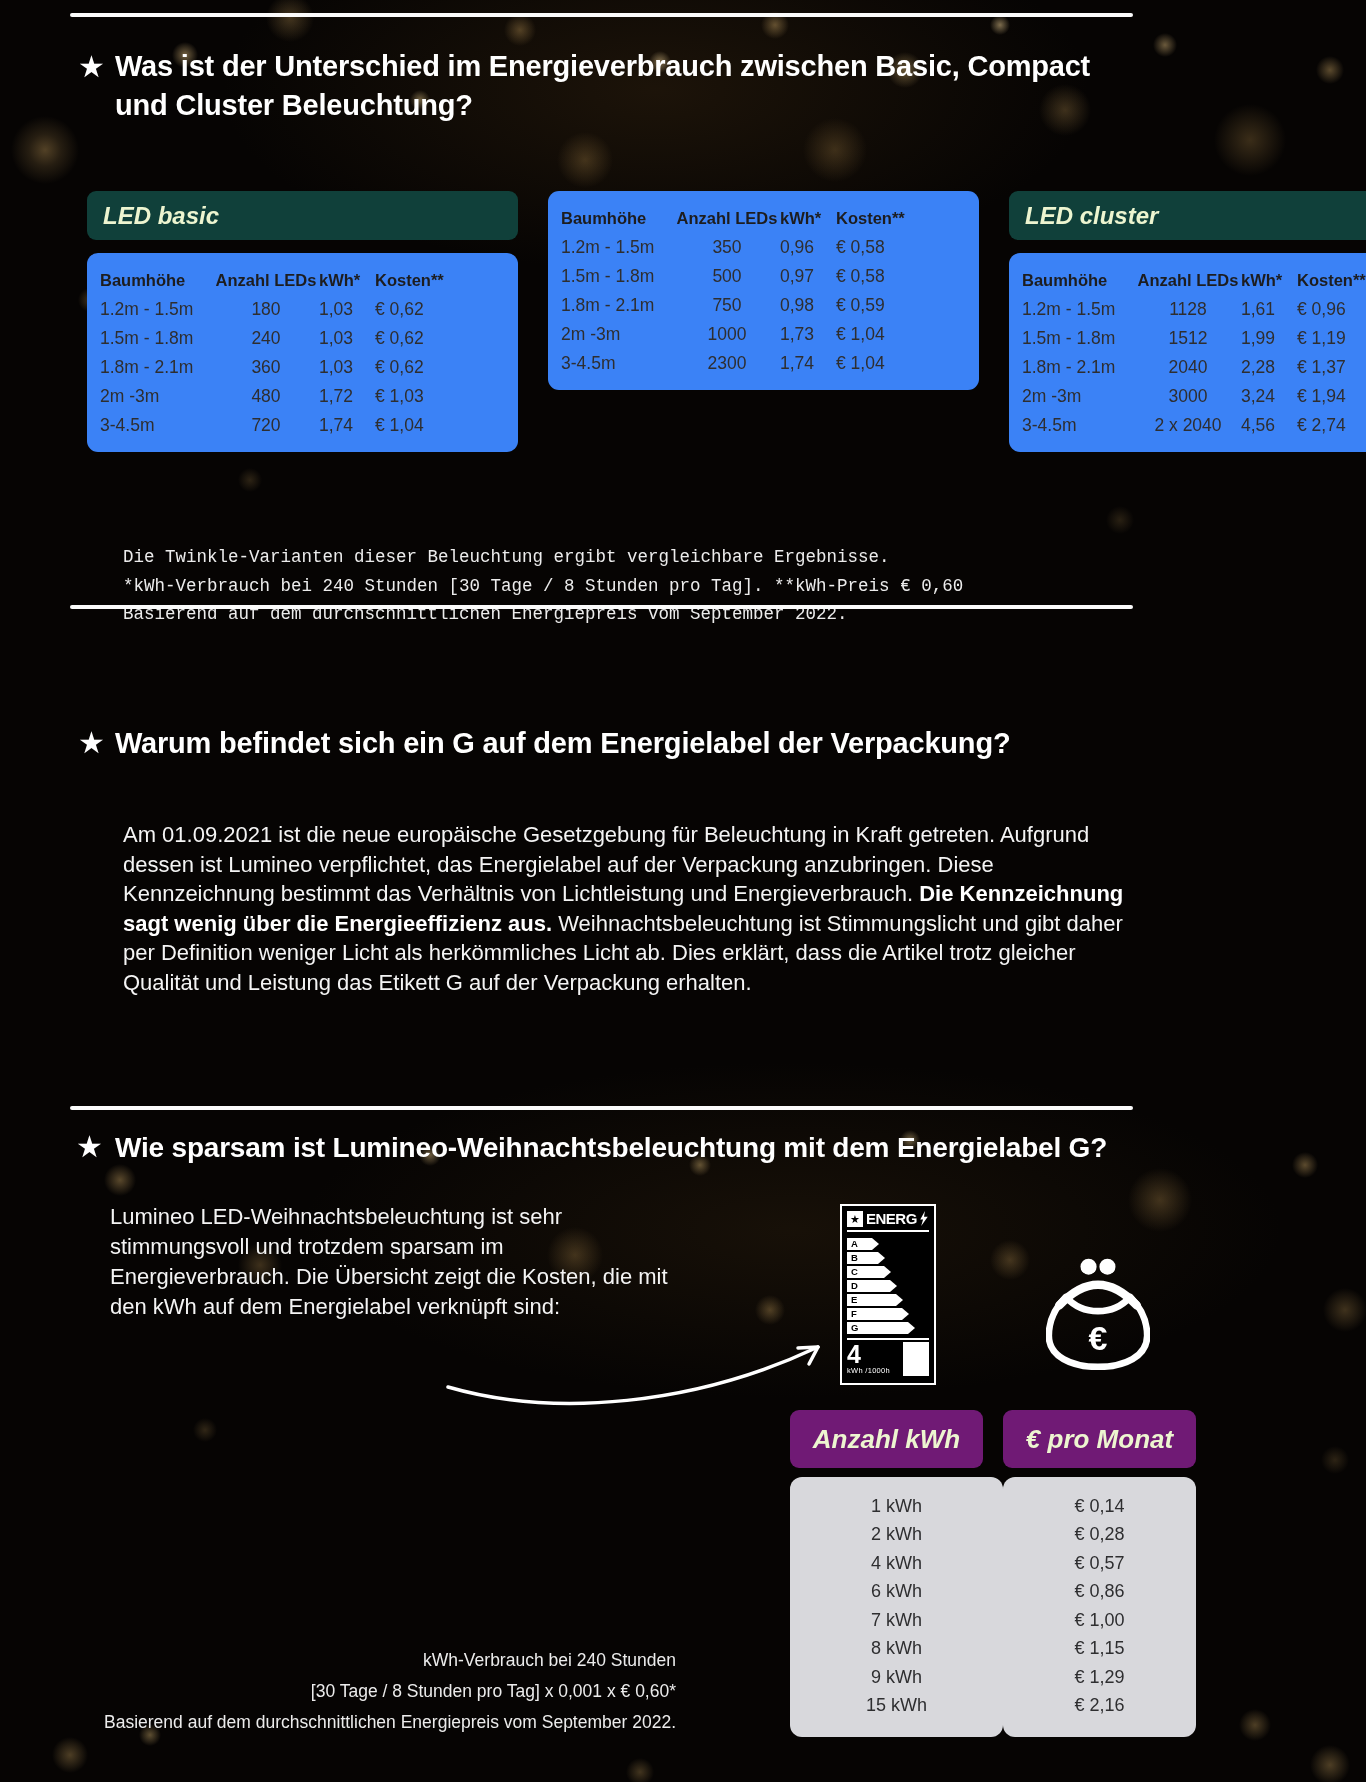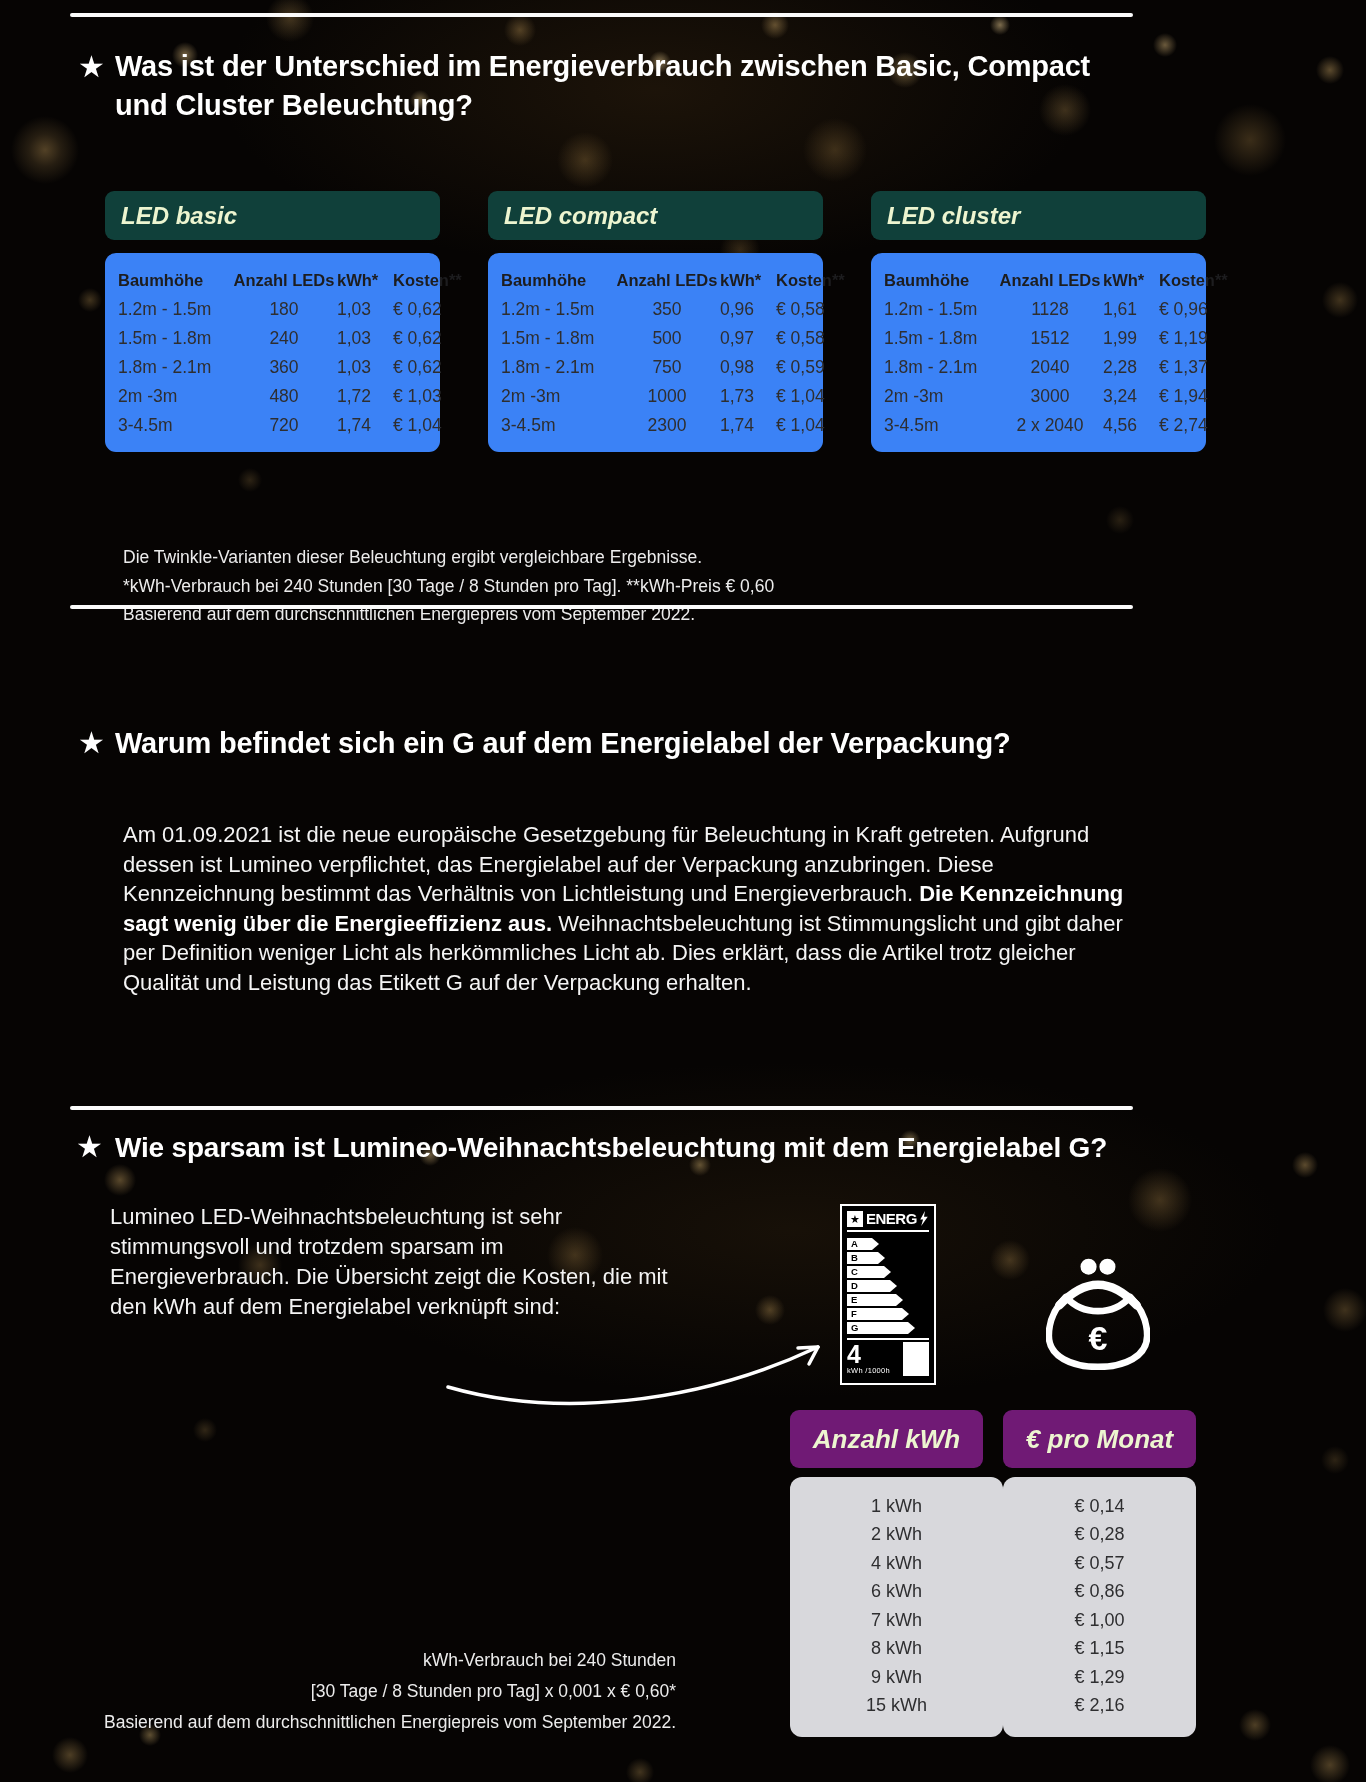--- a/index.html
+++ b/index.html
@@ -51,21 +51,21 @@
       radial-gradient(circle at 1330px 1765px,rgba(210,170,100,.35) 0px, rgba(0,0,0,0) 20px),
       radial-gradient(ellipse 620px 260px at 48% 90px,  rgba(70,48,20,.35), rgba(0,0,0,0) 70%),
       radial-gradient(ellipse 700px 240px at 58% 1230px, rgba(60,42,18,.32), rgba(0,0,0,0) 70%);
   }
   .divider { position:absolute; left:70px; width:1063px; height:4px; background:#fbfbfb; border-radius:2px; }
   .star { position:absolute; color:#fff; font-size:30px; line-height:30px; }
   .h-title { position:absolute; left:115px; color:#fff; font-weight:bold; font-size:29px; line-height:39px; letter-spacing:-0.2px; }
 
   
   .tables-row { position:absolute; left:87px; top:191px; display:flex; gap:30px; }
-  .led-table { width:335px;margin-left:18px; }
+  .led-table { width:431px; }
   .led-table-header {
     height:49px; background:#10403a; border-radius:9px; display:flex; align-items:center;
     padding-left:16px; margin-bottom:13px;
   }
   .led-table-header span { font-style:italic; font-weight:bold; font-size:24px; color:#edf5d0; }
   .led-table-body { background:#3b82f6; border-radius:11px; padding:13px 13px 12px 13px; }
   .t-grid { display:grid; grid-template-columns:113px 106px 56px 86px; }
   .t-cell { height:29px; display:flex; align-items:center; font-size:17.5px; color:#2e2e30; }
   .t-head { font-weight:bold; font-size:16.5px; color:#1d1d1f; }
   .c-center { justify-content:center; }
@@ -145,23 +145,20 @@
 
         <div class="t-cell">3-4.5m</div>
         <div class="t-cell c-center">720</div>
         <div class="t-cell">1,74</div>
         <div class="t-cell">€ 1,04</div>
       </div>
     </div>
   </div>
 
   <div class="led-table">
-    <div class="led-table-header">
-      <span>LED compact</span>
-    </div>
     <div class="led-table-body">
       <div class="t-grid">
         <div class="t-cell t-head">Baumhöhe</div>
         <div class="t-cell t-head c-center">Anzahl LEDs</div>
         <div class="t-cell t-head">kWh*</div>
         <div class="t-cell t-head">Kosten**</div>
 
         <div class="t-cell">1.2m - 1.5m</div>
         <div class="t-cell c-center">350</div>
         <div class="t-cell">0,96</div>
@@ -223,21 +220,21 @@
 
         <div class="t-cell">3-4.5m</div>
         <div class="t-cell c-center">2 x 2040</div>
         <div class="t-cell">4,56</div>
         <div class="t-cell">€ 2,74</div>
       </div>
     </div>
   </div>
 </div>
 
-<div class="footnote" style="left:123px; top:543px;">
+<div class="footnote" style="left:123px; top:543px;font-family:Liberation Mono, monospace;">
   <div>Die Twinkle-Varianten dieser Beleuchtung ergibt vergleichbare Ergebnisse.</div>
   <div>*kWh-Verbrauch bei 240 Stunden [30 Tage / 8 Stunden pro Tag]. **kWh-Preis € 0,60</div>
   <div>Basierend auf dem durchschnittlichen Energiepreis vom September 2022.</div>
 </div>
 
 <div class="divider" style="top:605px;"></div>
 <span class="star" style="left:78px; top:728px;">★</span>
 <div class="h-title" style="top:724px; width:1040px;">Warum befindet sich ein G auf dem Energielabel der Verpackung?</div>
 
 <div class="paragraph"><span>Am 01.09.2021 ist die neue europäische Gesetzgebung für Beleuchtung in Kraft getreten. Aufgrund dessen ist Lumineo verpflichtet, das Energielabel auf der Verpackung anzubringen. Diese Kennzeichnung bestimmt das Verhältnis von Lichtleistung und Energieverbrauch. </span><strong>Die Kennzeichnung sagt wenig über die Energieeffizienz aus.</strong><span> Weihnachtsbeleuchtung ist Stimmungslicht und gibt daher per Definition weniger Licht als herkömmliches Licht ab. Dies erklärt, dass die Artikel trotz gleicher Qualität und Leistung das Etikett G auf der Verpackung erhalten.</span></div>

